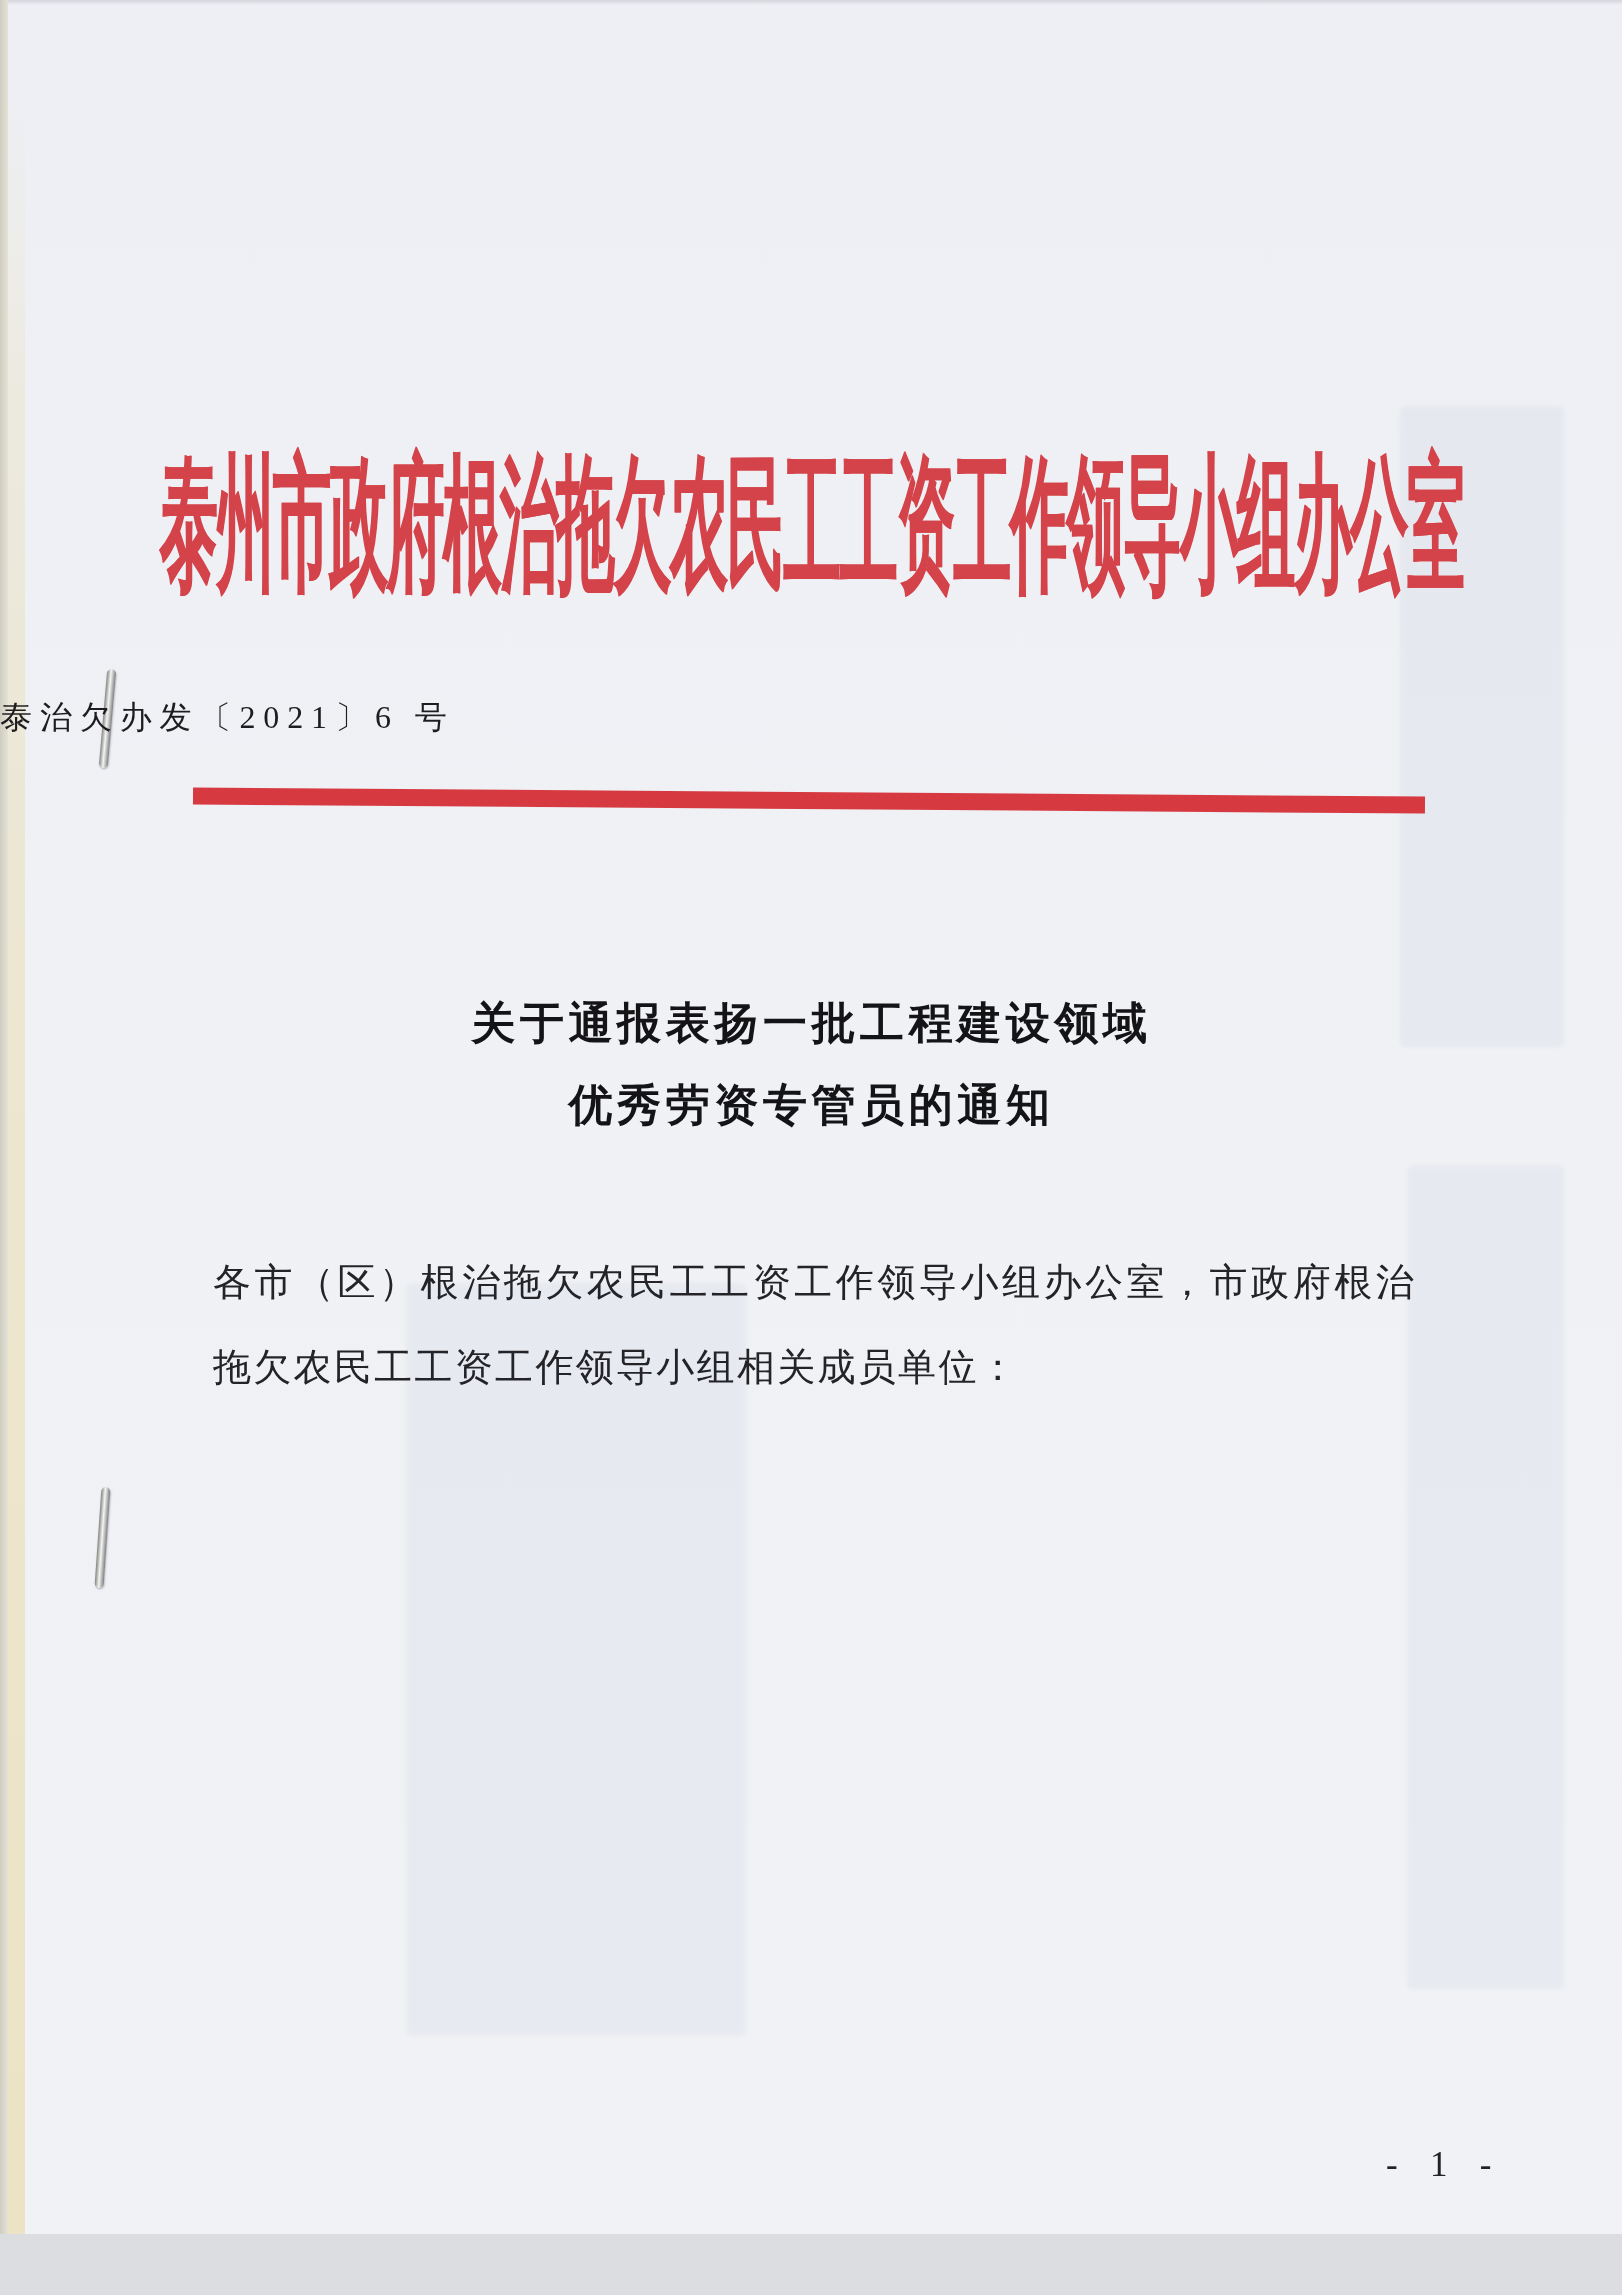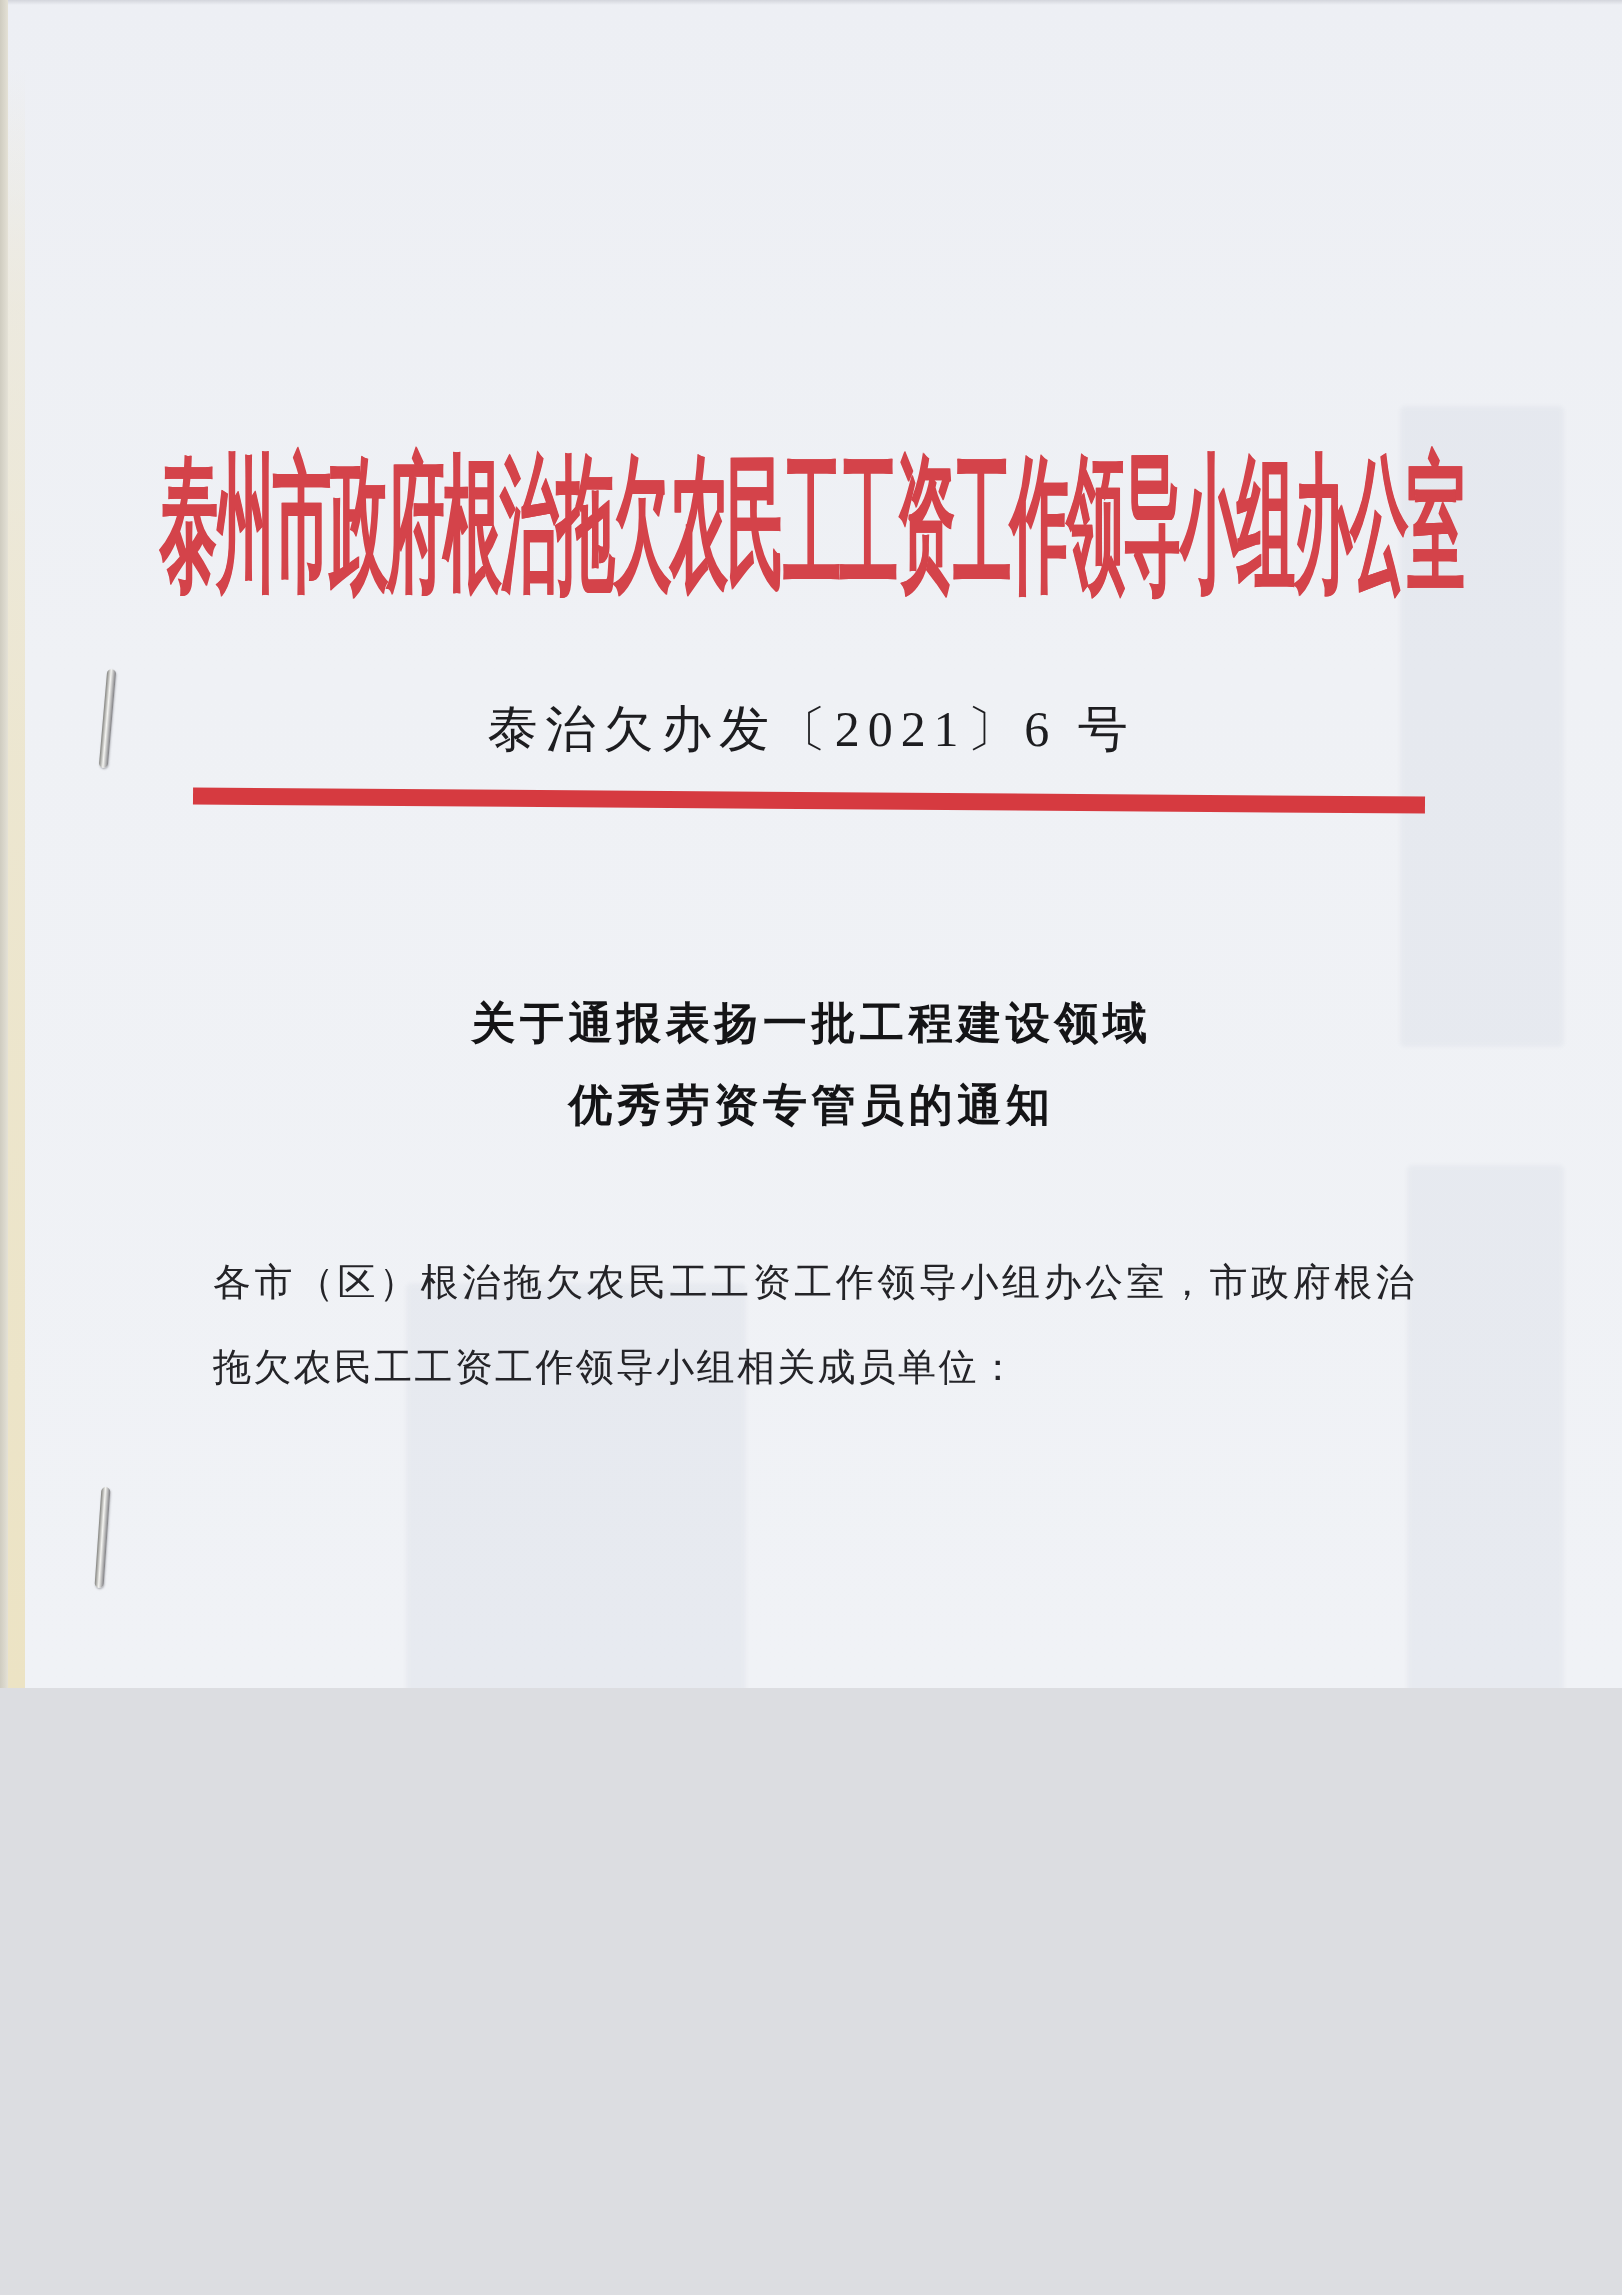--- a/index.html
+++ b/index.html
@@ -3,21 +3,21 @@
 <meta charset="utf-8">
 <style>
   * { margin:0; padding:0; box-sizing:border-box; }
   html,body { width:1623px; }
   body {
     font-family:"Liberation Serif","DejaVu Serif",serif;
     background:#dcdde1;
   }
   .scan-page {
     position:relative;
-    width:1623px; height:1688px;
+    width:1623px; height:2234px;
     overflow:hidden;
     background:linear-gradient(180deg,#edeff4 0%,#eff1f5 40%,#f0f2f6 100%);
   }
   
   .edge-left-dark {
     position:absolute; left:0; top:0; bottom:0; width:7.9px;
     background:linear-gradient(90deg,#cfccc0,#e4e1d6);
   }
   .edge-left-cream {
     position:absolute; left:7.9px; top:0; bottom:0; width:17px;
@@ -51,21 +51,21 @@
   .issuer-header {
     position:absolute; top:427px; left:92px; right:92px;
     text-align:center; white-space:nowrap;
     font-weight:700; font-size:58px; letter-spacing:-1.3px;
     color:#d4434a;
     transform:scaleY(2.55); transform-origin:50% 0;
     text-shadow:0.7px 0 0 #d4434a;
   }
   .doc-number {
     position:absolute; top:696px; left:0; right:0;
-    text-align:center; font-size:50px; letter-spacing:7.9px; color:#1d1d20;
+    font-size:32px; letter-spacing:7.9px; color:#1d1d20;
   }
   .red-rule {
     position:absolute; left:193px; top:792px; width:1232px; height:17px;
     background:#d63a40; transform:rotate(0.42deg);
   }
   .doc-title {
     position:absolute; top:983px; left:0; right:0;
     text-align:center; font-weight:700; color:#141416;
     font-size:44px; line-height:82px; letter-spacing:4.6px;
   }

